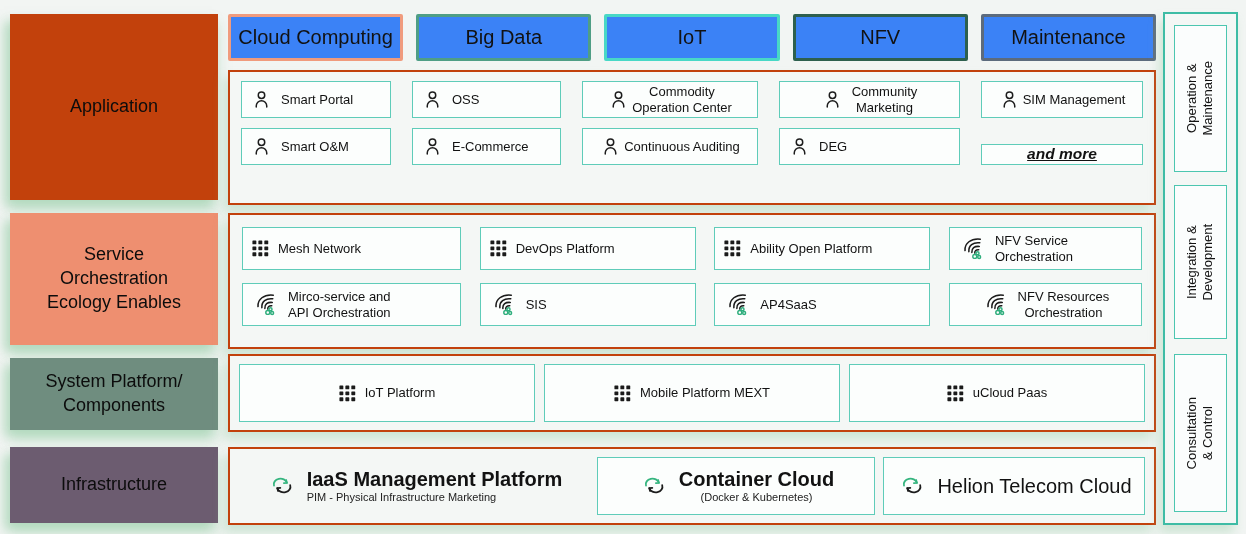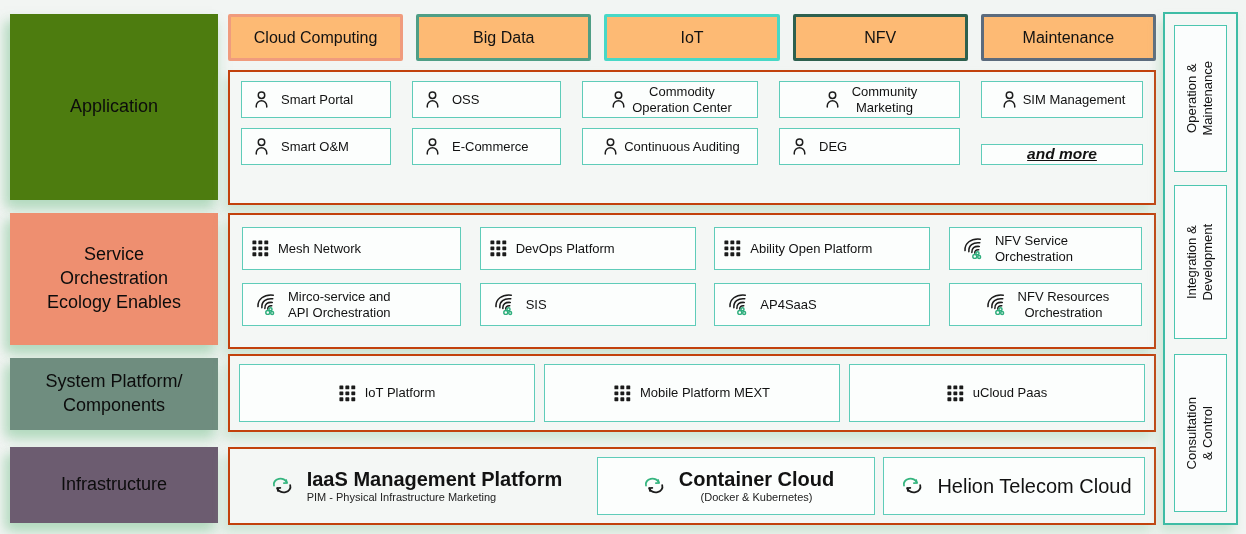--- a/index.html
+++ b/index.html
@@ -9,22 +9,22 @@
   .layer{position:absolute;left:10px;width:208px;display:flex;align-items:center;justify-content:center;
          text-align:center;font-size:18px;line-height:1.32;white-space:pre-line;color:#0c0c0c;
          box-shadow:-6px 7px 10px rgba(152,205,168,.55),0 10px 12px rgba(152,205,168,.35);}
   .layer.l0{top:14px;height:186px;}
   .layer.l1{top:213px;height:132px;}
   .layer.l2{top:358px;height:72px;}
   .layer.l3{top:447px;height:76px;}
 
   
   .pills{position:absolute;left:228px;top:14px;width:928px;height:47px;display:flex;gap:13px;}
-  .pill{flex:1;border:3px solid #0369a1;background:#fdba74;border-radius:2px;
-        display:flex;align-items:center;justify-content:center;font-size:16px;}
+  .pill{flex:1;border:3px solid #0369a1;background:#3b82f6;border-radius:2px;
+        display:flex;align-items:center;justify-content:center;font-size:20px;}
 
   
   .container{position:absolute;left:228px;width:928px;border:2px solid #c2410c;background:#f4f7f5;
              box-shadow:-4px 8px 10px rgba(152,205,168,.4);box-sizing:border-box;}
   .cont-app{top:70px;height:135px;}
   .cont-svc{top:213px;height:136px;}
   .cont-sys{top:354px;height:78px;}
   .cont-inf{top:447px;height:78px;}
 
   .grid-app{display:grid;grid-template-columns:150px 149px 176px 181px 162px;justify-content:space-between;
@@ -102,21 +102,21 @@
       <g stroke="#1c1c1c" stroke-width="1.8">
         <path d="M23.2 11.2 A6.6 5.5 0 0 1 10.3 14.2"></path>
         <path d="M10.3 14.2 l3 -0.3 M10.3 14.2 l0.8 2.8"></path>
       </g>
     </g>
   </defs>
 </svg>
 
 <div class="canvas">
 
-  <div class="layer l0" style="background:#4d7c0f">Application</div>
+  <div class="layer l0" style="background:#c2410c">Application</div>
   <div class="layer l1" style="background:#ee8f70">Service
 Orchestration
 Ecology Enables</div>
   <div class="layer l2" style="background:#6f8d7f">System Platform/
 Components</div>
   <div class="layer l3" style="background:#6c5c70">Infrastructure</div>
 
   <div class="pills">
     <div class="pill" style="border-color:#f09b7d">Cloud Computing</div>
     <div class="pill" style="border-color:#4f9e85">Big Data</div>

